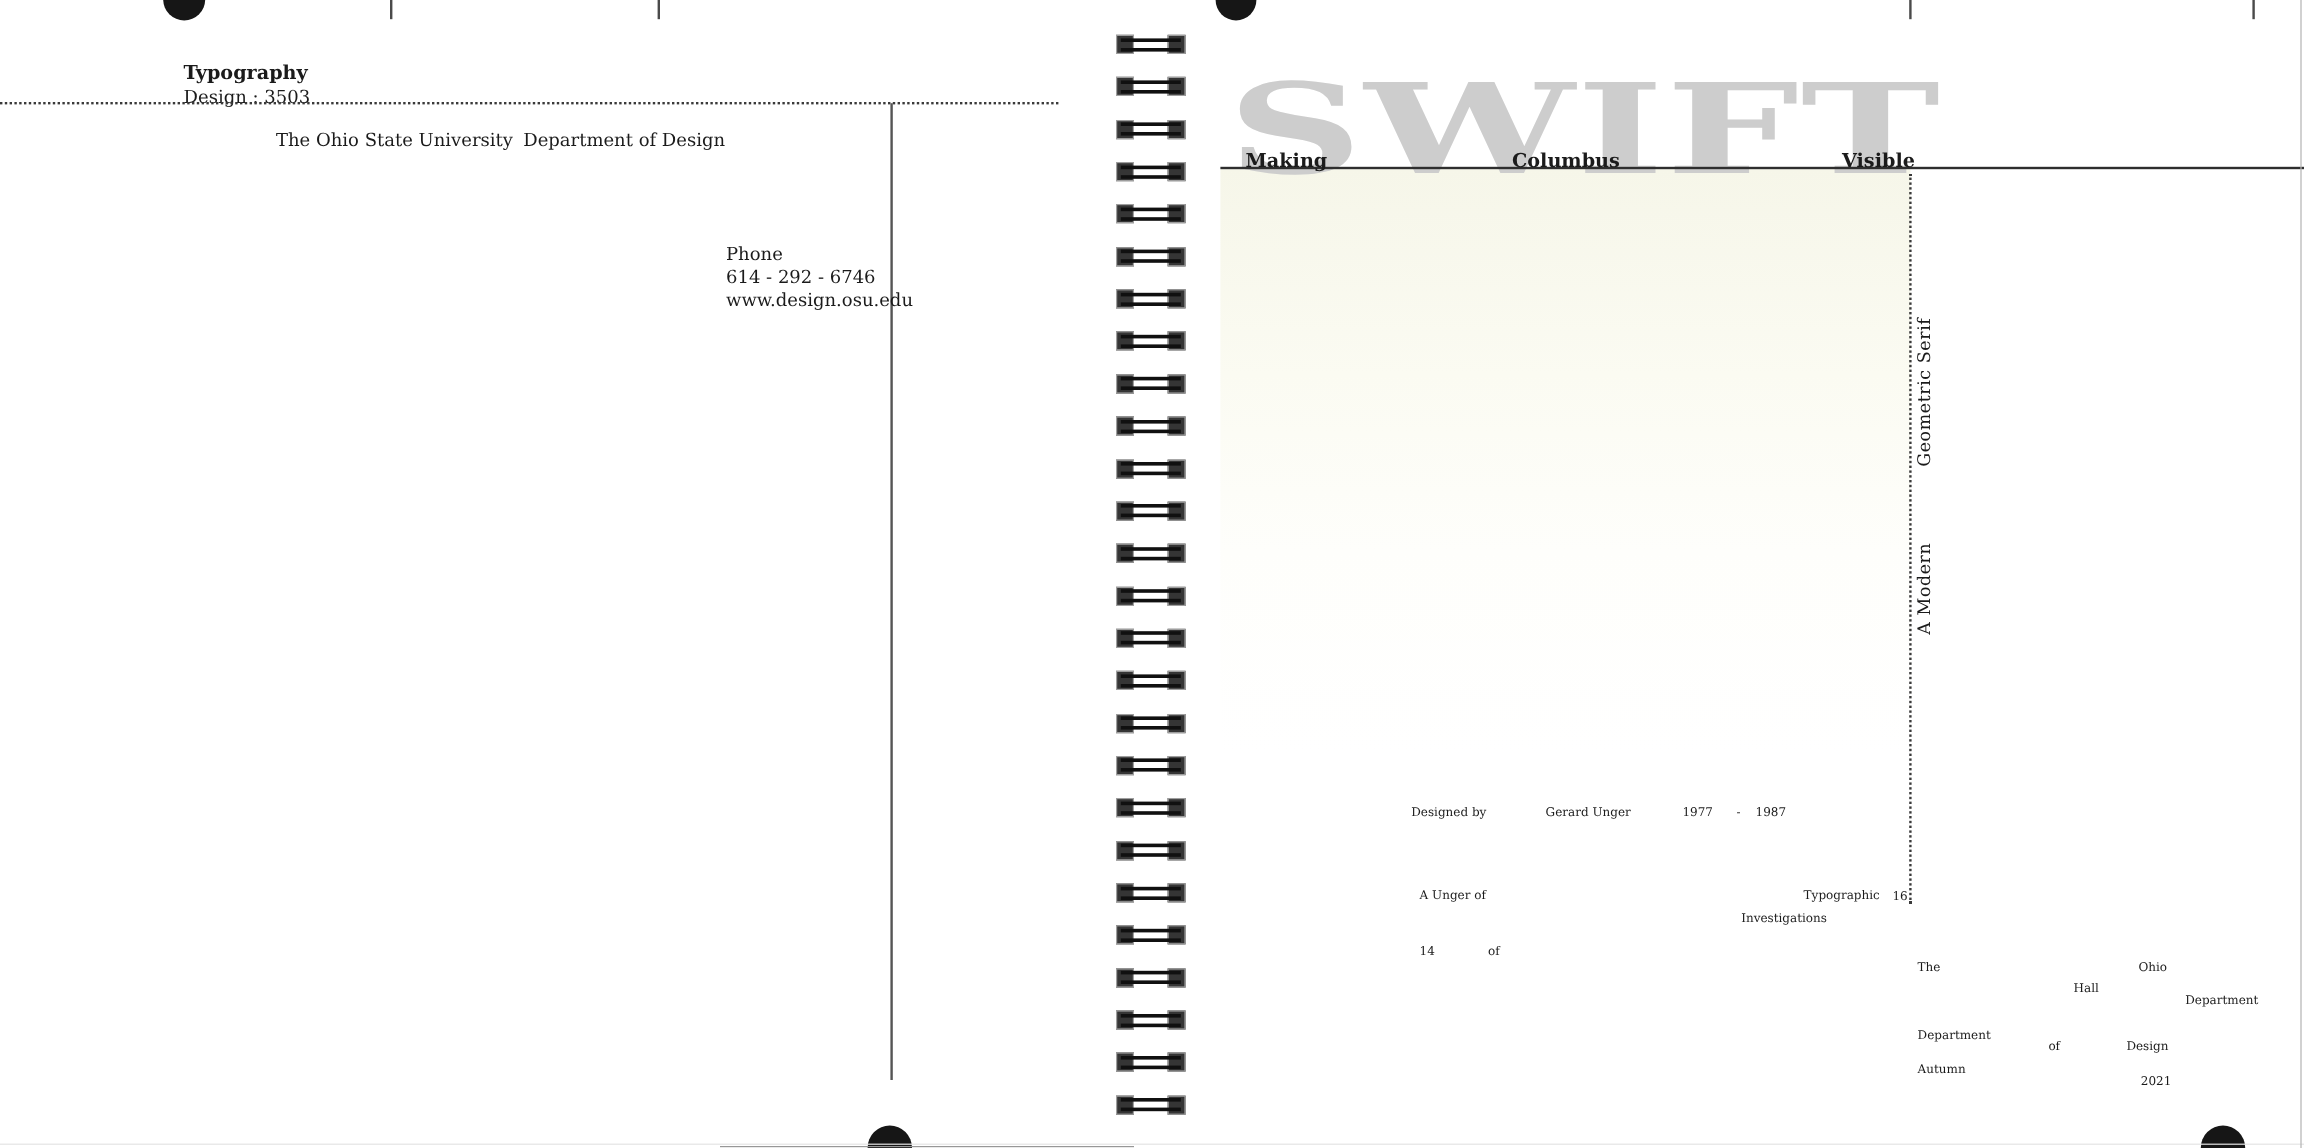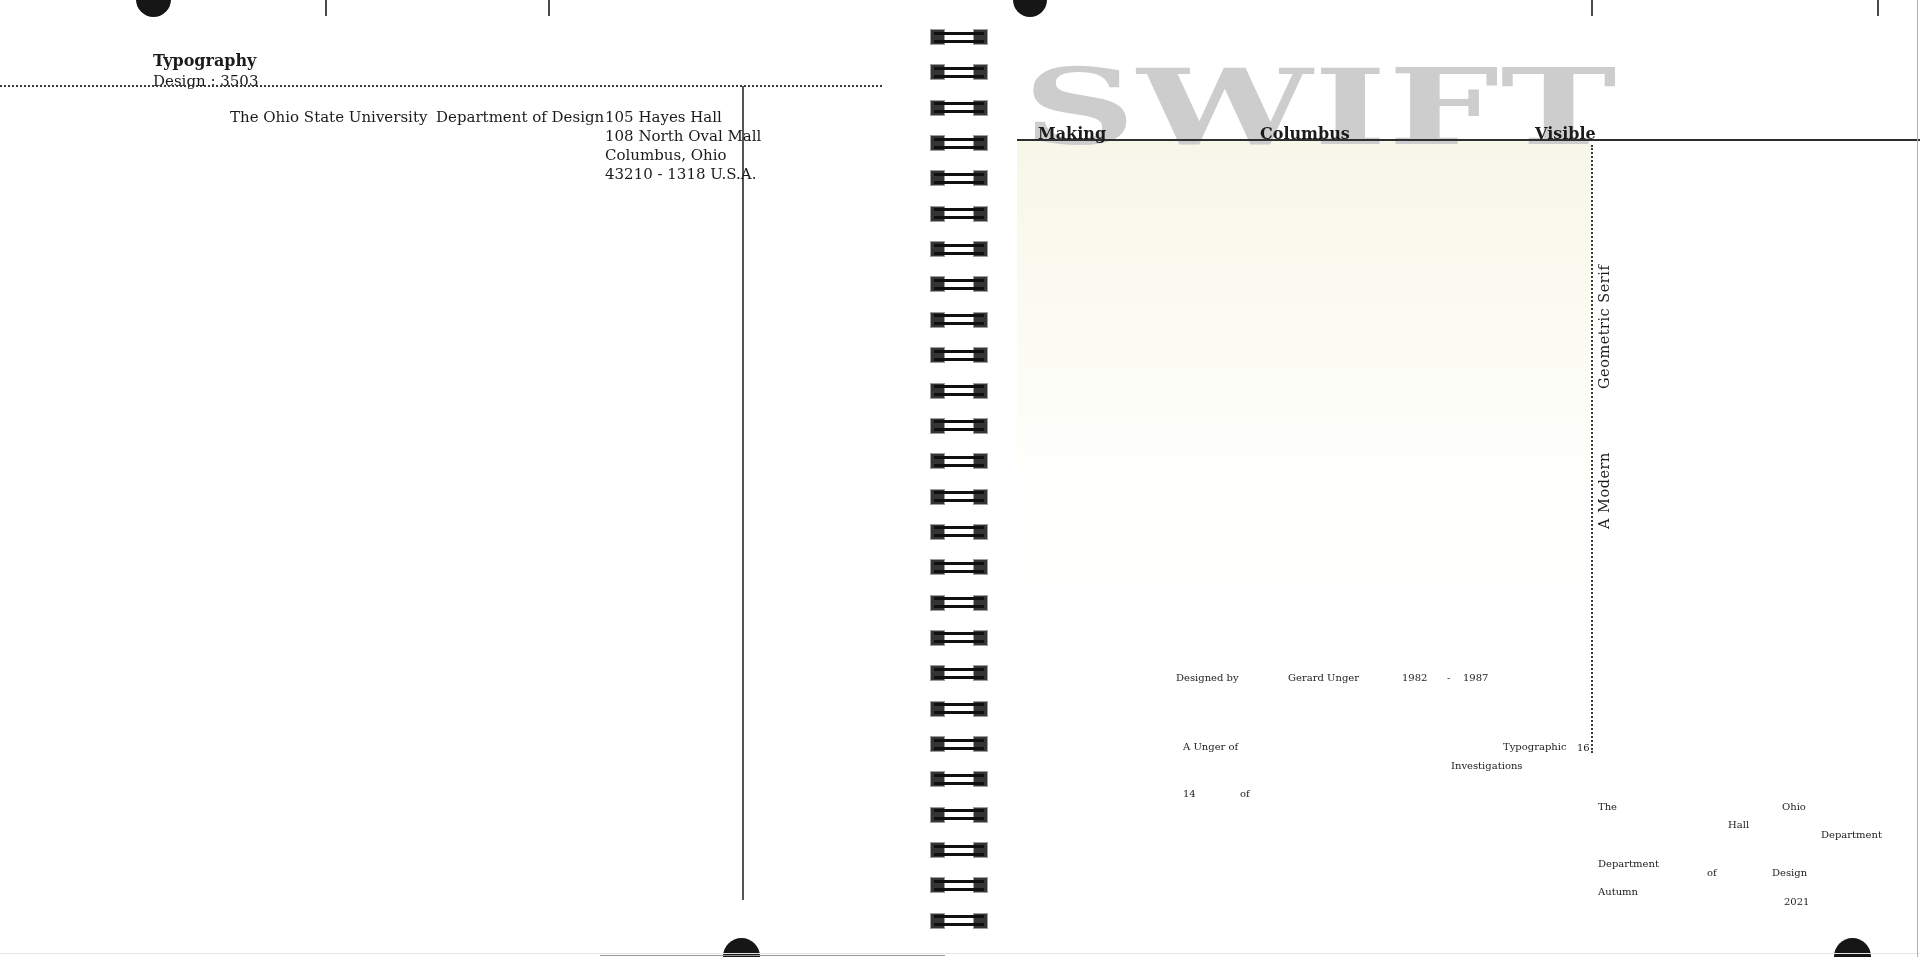--- a/index.html
+++ b/index.html
@@ -62,24 +62,23 @@
   <span class="tick" style="left:548px;"></span>
 
   <div class="abs bold" style="left:153px;top:53px;font-size:16px;line-height:16px;">Typography</div>
   <div class="abs" style="left:153px;top:73px;font-size:15px;line-height:16px;">Design : 3503</div>
 
   <div class="dotline-h" style="left:0;top:85px;width:882px;"></div>
   <div class="solidline-v" style="left:742px;top:86px;height:814px;"></div>
 
   <div class="abs txt" style="left:230px;top:108px;">The Ohio State University</div>
   <div class="abs txt" style="left:436px;top:108px;">Department of Design</div>
-  <div class="abs txt" style="left:605px;top:108px;">105 Hayes Hall
-108 North Oval Mall
-Columbus, Ohio
-43210 - 1318 U.S.A.</div>
+  <div class="abs txt" style="left:605px;top:203px;">Phone
+614 - 292 - 6746
+www.design.osu.edu</div>
 
   <span class="dot" style="left:723px;top:938px;width:37px;height:37px;"></span>
 </div>
 
 <div class="abs" style="left:0;top:0;width:0;height:0;">
     <div class="coil" style="top: 29px;">
       <i class="cap l"></i>
       <i class="cap r"></i>
       <i class="bar t"></i>
       <i class="bar b"></i>
@@ -252,21 +251,21 @@
   <span class="tagword" style="left:272px;top:126px;">Columbus</span>
   <span class="tagword" style="left:547px;top:126px;">Visible</span>
 
   <div class="dotline-v" style="left:603px;top:145px;height:608px;"></div>
 
   <div class="vtext" style="left:608px;top:287px;height:102px;">Geometric Serif</div>
   <div class="vtext" style="left:608px;top:463px;height:66px;">A Modern</div>
 
   <span class="word" style="left:188px;top:670px;">Designed by</span>
   <span class="word" style="left:300px;top:670px;">Gerard Unger</span>
-  <span class="word" style="left:414px;top:670px;">1982</span>
+  <span class="word" style="left:414px;top:670px;">1977</span>
   <span class="word" style="left:459px;top:670px;">-</span>
   <span class="word" style="left:475px;top:670px;">1987</span>
 
   <span class="word" style="left:195px;top:739px;">A Unger of</span>
   <span class="word" style="left:515px;top:739px;">Typographic</span>
   <span class="word" style="left:447px;top:758px;margin-left:16px;">Investigations</span>
   <span class="word" style="left:195px;top:786px;">14</span>
   <span class="word" style="left:252px;top:786px;">of</span>
   <span class="word" style="left:589px;top:740px;">16</span>
 

